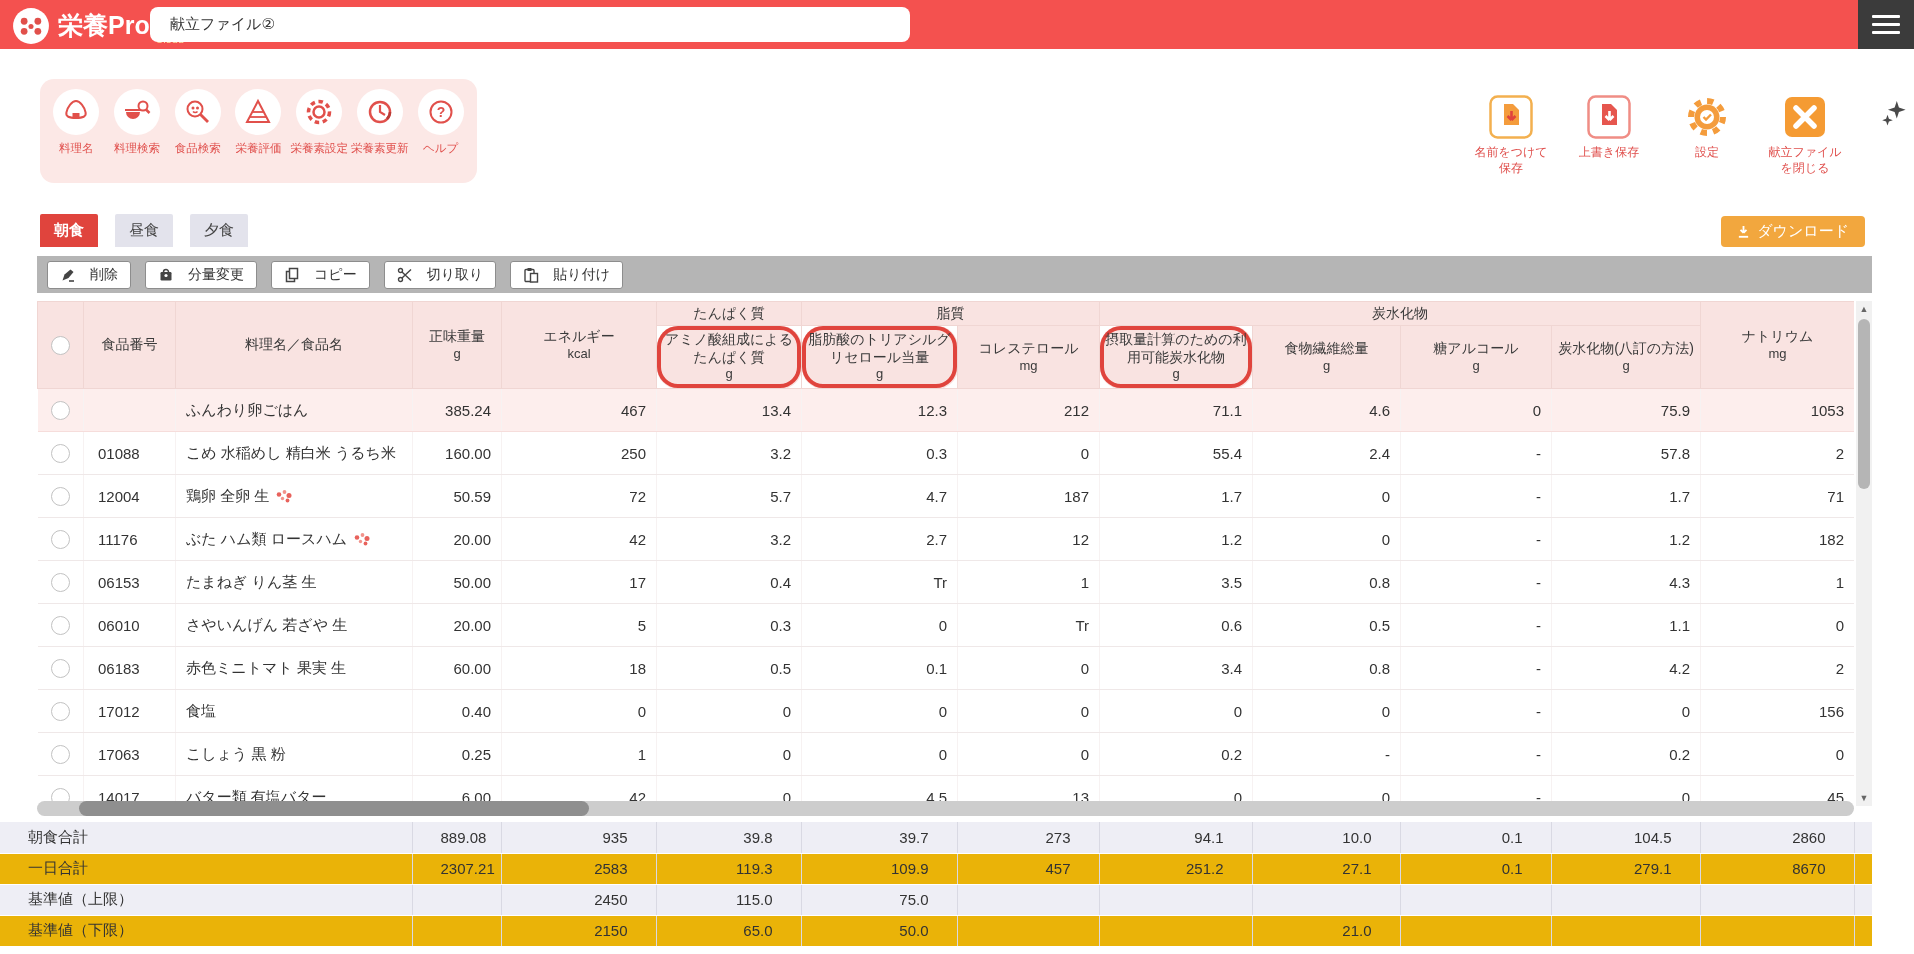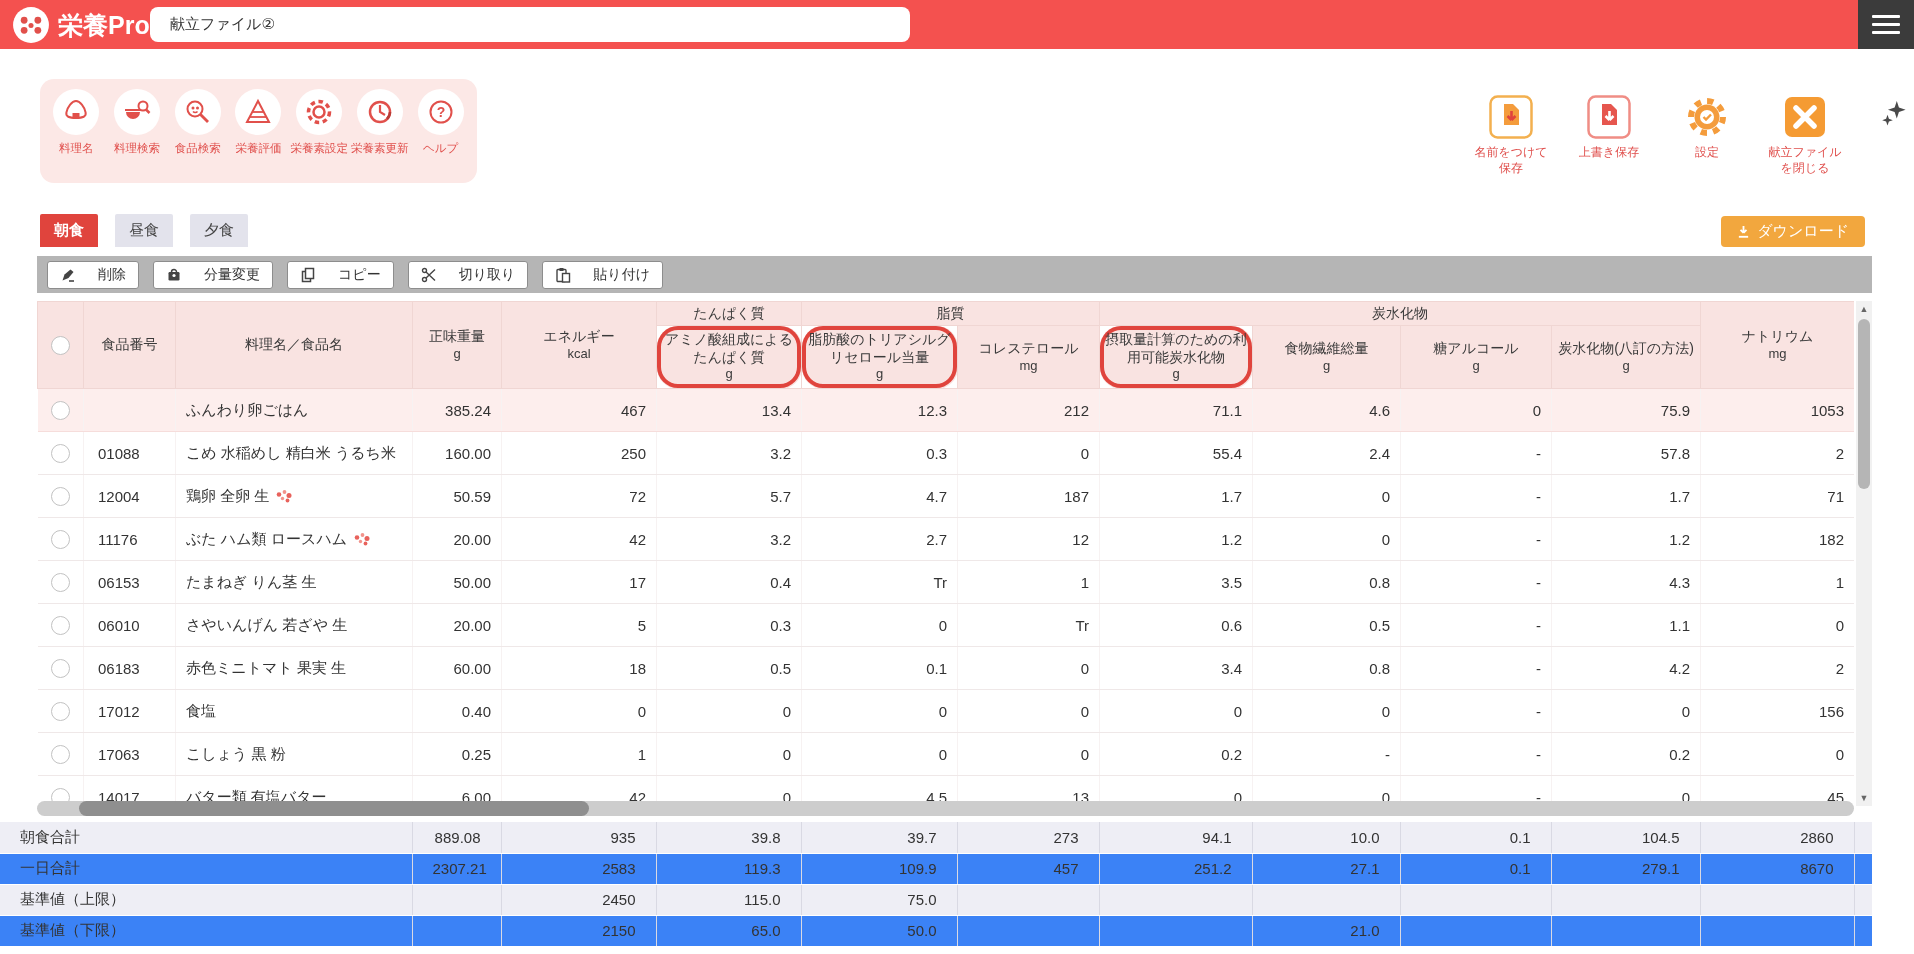--- a/index.html
+++ b/index.html
@@ -2,21 +2,21 @@
 <html><head>
 <meta charset="utf-8">
 <style>
   *{margin:0;padding:0;box-sizing:border-box;}
   html,body{background:#fff;overflow:hidden;}
   body{font-family:"Liberation Sans","DejaVu Sans",sans-serif;color:#333;}
   #app{position:relative;width:1914px;height:954px;background:#fff;overflow:hidden;}
 
   
   .topbar{position:absolute;top:0;left:0;right:0;height:49px;background:#f4514f;}
-  .logo{position:absolute;left:12px;top:5px;display:flex;align-items:center;gap:8px;}
+  .logo{position:absolute;left:12px;top:5px;display:flex;align-items:flex-end;gap:8px;}
   .logo-mark svg{display:block;}
   .logo-text{color:#fff;font-size:25px;font-weight:bold;line-height:40px;}
   .logo-badge{color:#ffe3a6;font-size:11px;margin:5px 0 0 -2px;font-style:italic;}
   .file-input{position:absolute;left:150px;top:7px;width:760px;height:35px;border:none;border-radius:8px;padding:0 20px;font-size:15px;color:#333;font-family:inherit;outline:none;}
   .hamburger{position:absolute;right:0;top:0;width:56px;height:49px;background:#3b3b3b;border:none;display:flex;flex-direction:column;justify-content:center;align-items:center;gap:5px;cursor:pointer;}
   .hbar{width:28px;height:3px;background:#fff;border-radius:1px;}
 
   
   .ribbon{position:absolute;left:40px;top:79px;width:437px;height:104px;background:#fce8e6;border-radius:14px;display:flex;align-items:flex-start;justify-content:space-around;padding:10px 6px 0;}
   .ribbon-item{display:flex;flex-direction:column;align-items:center;width:59px;cursor:pointer;}
@@ -34,21 +34,21 @@
 
   
   .tabs{position:absolute;left:40px;top:214px;display:flex;gap:17px;}
   .tab{width:58px;height:33px;display:flex;align-items:center;justify-content:center;font-size:15px;background:#e3e3ec;color:#444;cursor:pointer;border-radius:2px 2px 0 0;}
   .tab.active{background:#e0443d;color:#fff;font-weight:bold;}
   .download{position:absolute;top:216px;right:49px;height:31px;padding:0 16px;background:#f2a73e;border:none;border-radius:4px;color:#fff;font-size:15px;display:flex;align-items:center;gap:7px;cursor:pointer;font-family:inherit;margin-left:36px;}
   .dl-ic svg{display:block;}
 
   
   .edit-bar{position:absolute;left:37px;top:256px;width:1835px;height:37px;background:#b5b5b5;display:flex;align-items:center;gap:14px;padding-left:10px;}
-  .edit-btn{height:28px;background:#fff;border:1px solid #8d8d8d;border-radius:3px;font-size:14px;color:#333;display:flex;align-items:center;gap:22px;padding:0 12px;cursor:pointer;font-family:inherit;}
+  .edit-btn{height:28px;background:#fff;border:1px solid #8d8d8d;border-radius:3px;font-size:14px;color:#333;display:flex;align-items:center;gap:14px;padding:0 12px;cursor:pointer;font-family:inherit;}
   .edit-ic svg{width:16px;height:16px;display:block;}
 
   
   .table-wrap{position:absolute;left:37px;top:301px;width:1817px;height:505px;overflow:hidden;}
   table.grid{border-collapse:collapse;table-layout:fixed;width:1817px;}
   .grid th{background:#f9e3e1;font-weight:normal;color:#3a3a3a;font-size:14px;vertical-align:middle;text-align:center;border:1px solid #f0d6d3;line-height:1.25;}
   .grid tr.group-row th.group-hdr{height:24px;margin-top:7px;}
   .grid tr.col-row th{height:63px;padding:2px 4px;}
   .grid th.hl-col{box-shadow:inset 0 0 0 4px #e0443d;border-radius:21px;}
   .grid .unit{font-size:13px;}
@@ -65,23 +65,23 @@
   
   .hscroll{position:absolute;left:37px;top:801px;width:1817px;height:15px;background:#cdcdcd;border-radius:8px;cursor:pointer;}
   .hthumb{position:absolute;left:42px;top:0;width:510px;height:15px;background:#8f8f8f;border-radius:8px;cursor:grab;}
   .vscroll{position:absolute;left:1856px;top:301px;width:16px;height:505px;background:#f1f1f1;display:flex;flex-direction:column;align-items:center;cursor:pointer;}
   .varrow{font-size:9px;color:#666;height:16px;width:100%;display:flex;align-items:center;justify-content:center;cursor:pointer;}
   .vthumb{width:12px;height:170px;background:#b5b5b5;border-radius:6px;margin-top:2px;cursor:grab;}
   .varrow.down{margin-top:auto;}
 
   
   .summary{position:absolute;left:0;top:822px;width:1872px;border-collapse:collapse;table-layout:fixed;}
-  .summary td{height:31px;font-size:15px;color:#333;border-right:1px solid #d9d9e3;border-bottom:1px solid #fff;padding:0 20px;vertical-align:middle;}
+  .summary td{height:31px;font-size:15px;color:#333;border-right:1px solid #d9d9e3;border-bottom:1px solid #fff;padding:0 28px;vertical-align:middle;}
   .summary tr.alt-a td{background:#eeeef5;}
-  .summary tr.alt-b td{background:#3b82f6;}
+  .summary tr.alt-b td{background:#eab308;}
   .summary td.lbl{text-align:left;}
   .summary td.num{text-align:right;}
   .summary td.fill{border-right:none;}
 </style>
 </head>
 <body>
 
 <div id="app">
 
   <header class="topbar">

